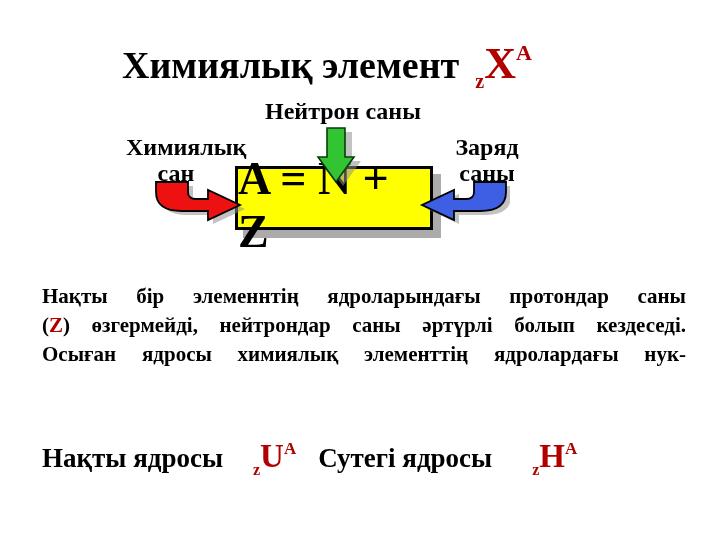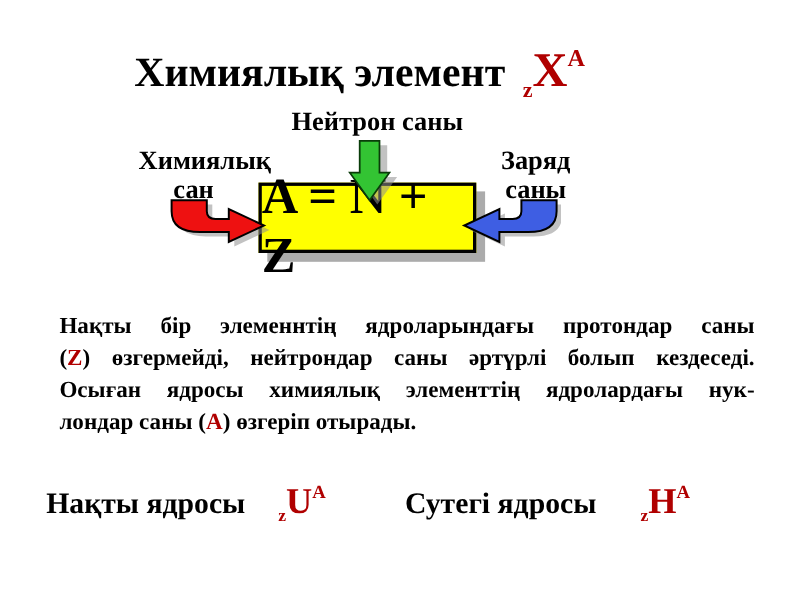--- a/index.html
+++ b/index.html
@@ -37,29 +37,29 @@
   .green-arrow{left:314px;top:126px;}
   .red-arrow{left:152px;top:180px;}
   .blue-arrow{left:412px;top:180px;}
   .shadow-shape{fill:#8f8f8f;opacity:.55;stroke:none;}
   .green-fill{fill:var(--arrow-green,#33C433);stroke:#0a3c0a;stroke-width:1.6;}
   .red-fill{fill:var(--arrow-red,#EE1111);stroke:#000;stroke-width:1.8;}
   .blue-fill{fill:var(--arrow-blue,#3E5EE3);stroke:#000;stroke-width:1.8;}
 
   
   .paragraph{position:absolute;left:42px;top:282px;width:644px;font-size:21px;line-height:29px;}
-  .para-line{text-align:justify;text-align-last:justify;margin-left:12px;}
+  .para-line{text-align:justify;text-align-last:justify;}
   .para-line.last{text-align:left;text-align-last:left;}
   .accent{color:var(--accent-red,#B00000);}
 
   
   .examples-row{position:absolute;left:42px;top:438px;display:flex;align-items:baseline;white-space:nowrap;}
   .example-label{font-size:27px;}
   .examples-row .nuclide-u{margin-left:30px;}
-  .examples-row .label-h{margin-left:72px;}
+  .examples-row .label-h{margin-left:22px;}
   .examples-row .nuclide-h{margin-left:40px;}
 </style>
 </head>
 <body>
 
 <div class="slide">
 
   <div class="title-row">
     <span class="title-text">Химиялық элемент</span>
     <span class="nuclide"><span class="nsub">z</span><span class="nmain">X</span><span class="nsup">A</span></span>
@@ -91,21 +91,20 @@
 
   <svg class="arrow-svg blue-arrow" width="98" height="50" viewBox="0 0 98 50">
     <path class="shadow-shape" transform="translate(5,4)" d="M94,2 L62,2 L62,12 Q62,19 54,19 L42,19 L42,10 L10,25 L42,40 L42,31 L68,31 Q94,31 94,12 Z"></path>
     <path class="blue-fill" d="M94,2 L62,2 L62,12 Q62,19 54,19 L42,19 L42,10 L10,25 L42,40 L42,31 L68,31 Q94,31 94,12 Z"></path>
   </svg>
 
   <div class="paragraph">
       <div class="para-line"><span>Нақты бір элеменнтің ядроларындағы протондар саны</span></div>
       <div class="para-line"><span>(</span><span class="accent">Z</span><span>) өзгермейді, нейтрондар саны әртүрлі болып кездеседі.</span></div>
       <div class="para-line"><span>Осыған ядросы химиялық элементтің ядролардағы нук-</span></div>
-      <div class="para-line last"><span>лондар саны (</span><span class="accent">A</span><span>) өзгеріп отырады.</span></div>
     </div>
 
   <div class="examples-row">
     <span class="example-label">Нақты ядросы</span>
     <span class="nuclide nuclide-sm nuclide-u"><span class="nsub">z</span><span class="nmain">U</span><span class="nsup">A</span></span>
     <span class="example-label label-h">Сутегі ядросы</span>
     <span class="nuclide nuclide-sm nuclide-h"><span class="nsub">z</span><span class="nmain">H</span><span class="nsup">A</span></span>
   </div>
 
 </div>

